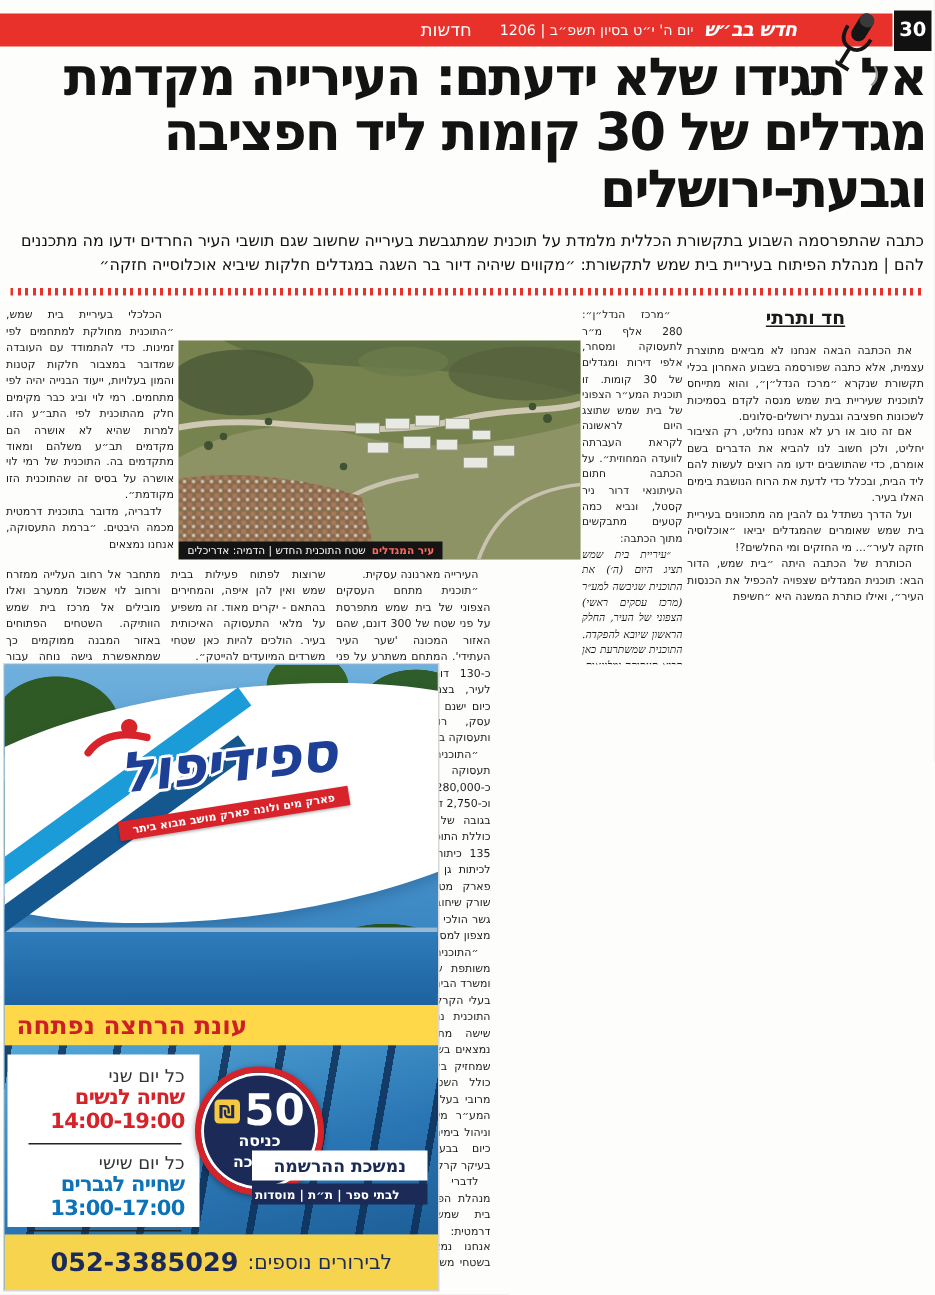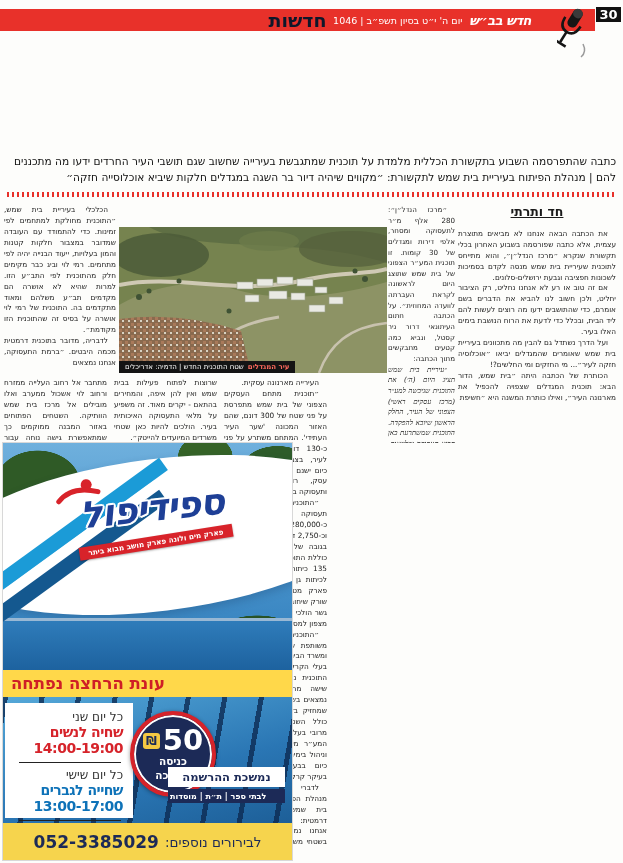--- a/index.html
+++ b/index.html
@@ -2,26 +2,26 @@
 <html lang="he" dir="rtl"><head>
 <meta charset="utf-8">
 <style>
   * { margin:0; padding:0; box-sizing:border-box; }
   html,body { background:#e9e9e9; }
   body { font-family:"DejaVu Sans", sans-serif; }
   .page { position:relative; width:623px; height:863px; margin:0 auto; background:#fdfdfb; overflow:hidden; direction:rtl; }
 
   
   .topbar { position:absolute; top:9px; left:0; right:28px; height:22px; background:#e8312a; display:flex; align-items:center; }
-  .pagenum-box { position:absolute; top:7px; right:2px; width:25px; height:15px; background:#111; color:#fff;
+  .pagenum-box { position:absolute; top:7px; right:2px; width:25px; height:27px; background:#111; color:#fff;
                  font-weight:bold; font-size:13px; display:flex; align-items:center; justify-content:center; }
   .masthead { display:flex; align-items:center; gap:7px; margin-right:64px; color:#fff; }
   .logo-text { font-weight:bold; font-style:italic; font-size:13px; letter-spacing:-.5px; }
   .dateline { font-size:9.5px; }
-  .section-label { position:absolute; left:50%; transform:translateX(-50%); color:#0f172a; font-weight:bold; font-size:19px; }
+  .section-label { position:absolute; left:50%; transform:translateX(-50%); color:#ffffff; font-weight:normal; font-size:12px; }
   .mic { position:absolute; top:6px; right:32px; z-index:5; }
 
   
   .headline { position:absolute; top:34px; right:6px; left:6px; text-align:right; color:#131313; z-index:2; }
   .headline div { font-size:35px; font-weight:bold; letter-spacing:-1.5px; line-height:1.07; white-space:nowrap; }
   .subheadline { position:absolute; top:153px; right:7px; left:7px; font-size:10.6px; line-height:1.55;
                  color:#111; text-align:right; }
   .red-dotted { position:absolute; top:192px; right:7px; left:7px; height:5px;
                 background:repeating-linear-gradient(90deg,#e8312a 0 2px,transparent 2px 5px); }
 
@@ -98,47 +98,52 @@
   .ad-contact .phone { font-size:17px; font-weight:bold; direction:ltr; }
 </style>
 </head>
 <body>
 
 <div class="page">
 
   <div class="topbar">
     <div class="masthead">
       <span class="logo-text">חדש בב״ש</span>
-      <span class="dateline">יום ה' י״ט בסיון תשפ״ב | 1046</span>
+      <span class="dateline">יום ה' י״ט בסיון תשפ״ב | 1206</span>
     </div>
     <div class="section-label">חדשות</div>
   </div>
   <div class="pagenum-box">30</div>
   <div class="mic">
     <svg width="34" height="52" viewBox="0 0 34 52">
       <g transform="rotate(32 17 14)">
         <rect x="12" y="2" width="10" height="20" rx="5" fill="#151515"></rect>
         <rect x="12" y="2" width="10" height="9" rx="4.5" fill="#3a3a3a"></rect>
         <path d="M8 16 q0 12 9 12 q9 0 9 -12" stroke="#151515" stroke-width="2.5" fill="none"></path>
         <rect x="15.7" y="28" width="2.6" height="12" fill="#151515"></rect>
         <path d="M10 41 h14" stroke="#151515" stroke-width="2.5"></path>
       </g>
       <path d="M26 38 q4 8 -2 13" stroke="#9a9a9a" stroke-width="1.5" fill="none"></path>
     </svg>
   </div>
 
+  <div class="headline">
+    <div>אל תגידו שלא ידעתם: העירייה מקדמת</div>
+    <div>מגדלים של 30 קומות ליד חפציבה</div>
+    <div>וגבעת-ירושלים</div>
+  </div>
   <div class="subheadline">כתבה שהתפרסמה השבוע בתקשורת הכללית מלמדת על תוכנית שמתגבשת בעירייה שחשוב שגם תושבי העיר החרדים ידעו מה מתכננים להם | מנהלת הפיתוח בעיריית בית שמש לתקשורת: ״מקווים שיהיה דיור בר השגה במגדלים חלקות שיביא אוכלוסייה חזקה״</div>
   <div class="red-dotted"></div>
 
   <div class="col-intro bodytext">
     <div class="col-intro-title">חד ותרתי</div>
     <p>את הכתבה הבאה אנחנו לא מביאים מתוצרת עצמית, אלא כתבה שפורסמה בשבוע האחרון בכלי תקשורת שנקרא ״מרכז הנדל״ן״, והוא מתייחס לתוכנית שעיריית בית שמש מנסה לקדם בסמיכות לשכונות חפציבה וגבעת ירושלים-סלונים.</p>
     <p>אם זה טוב או רע לא אנחנו נחליט, רק הציבור יחליט, ולכן חשוב לנו להביא את הדברים בשם אומרם, כדי שהתושבים ידעו מה רוצים לעשות להם ליד הבית, ובכלל כדי לדעת את הרוח הנושבת בימים האלו בעיר.</p>
     <p>ועל הדרך נשתדל גם להבין מה מתכוונים בעיריית בית שמש שאומרים שהמגדלים יביאו ״אוכלוסיה חזקה לעיר״... מי החזקים ומי החלשים?!</p>
-    <p>הכותרת של הכתבה היתה ״בית שמש, הדור הבא: תוכנית המגדלים שצפויה להכפיל את מארנונה העיר״, ואילו כותרת המשנה היא ״חשיפת</p>
+    <p>הכותרת של הכתבה היתה ״בית שמש, הדור הבא: תוכנית המגדלים שצפויה להכפיל את הכנסות העיר״, ואילו כותרת המשנה היא ״חשיפת</p>
   </div>
 
   <div class="col-quote bodytext">
     <p>״מרכז הנדל״ן״: 280 אלף מ״ר לתעסוקה ומסחר, אלפי דירות ומגדלים של 30 קומות. זו תוכנית המע״ר הצפוני של בית שמש שתוצג היום לראשונה לקראת העברתה לוועדה המחוזית״. על הכתבה חתום העיתונאי דרור ניר קסטל, ונביא כמה קטעים מתבקשים מתוך הכתבה:</p>
     <p class="excerpt">״עיריית בית שמש תציג היום (ה׳) את התוכנית שגיבשה למע״ר (מרכז עסקים ראשי) הצפוני של העיר, החלק הראשון שיובא להפקדה. התוכנית שמשתרעת כאן תביא תעסוקה ומלונאות, אלפי דירות ומרכז תחבורה</p>
   </div>
 
   <div class="photo">
     <svg viewBox="0 0 268 146" preserveAspectRatio="none">
       <defs>

